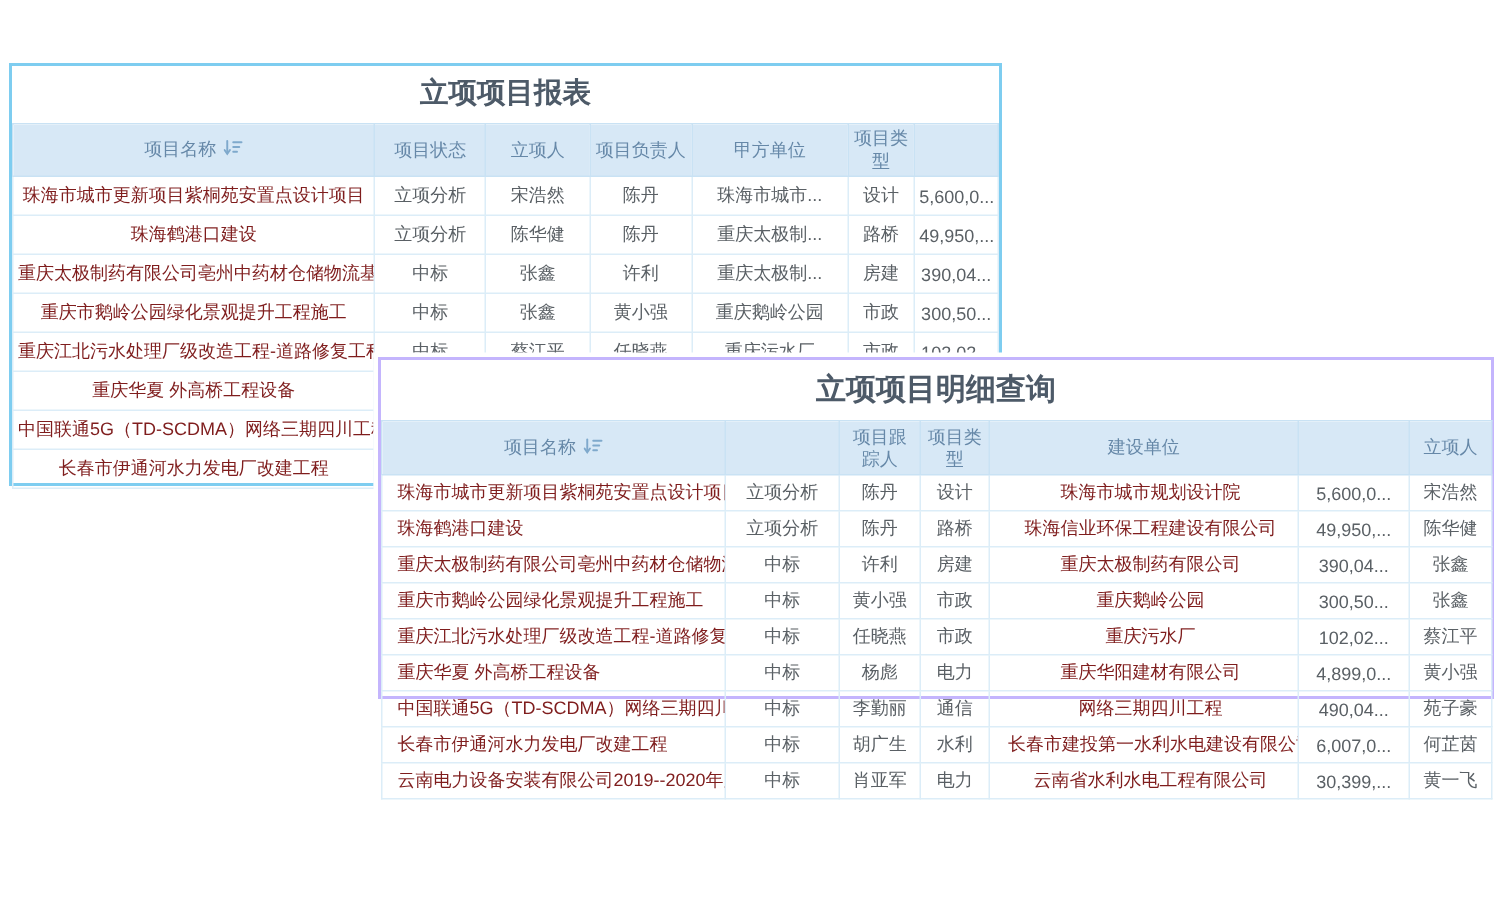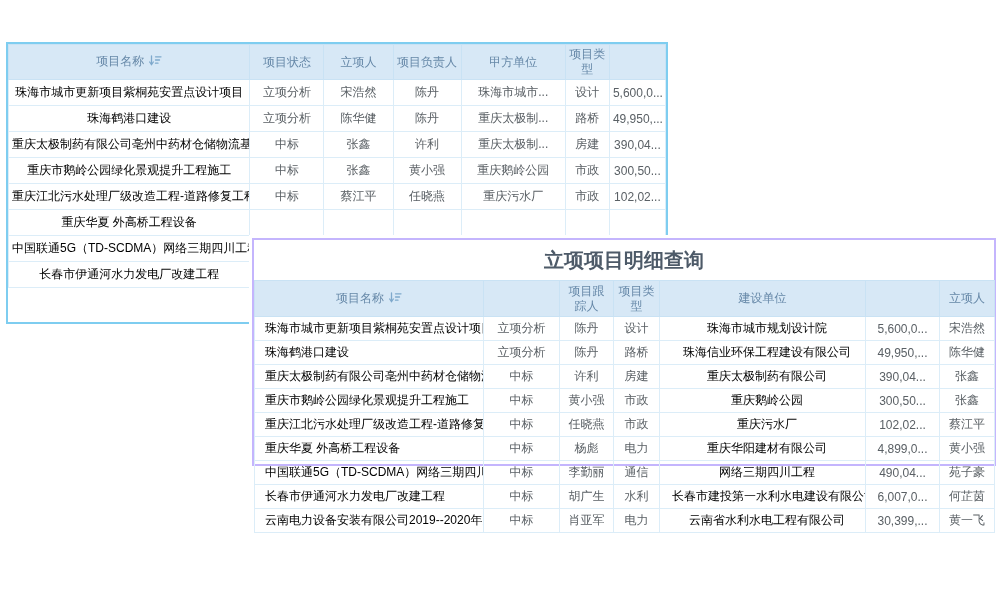--- a/index.html
+++ b/index.html
@@ -37,38 +37,39 @@
   thead th{
     background:#d7e8f6;color:#6688a8;font-weight:normal;
     border-color:#c9e2f4;white-space:normal;line-height:15px;
     padding:2px 3px;
   }
   .panel-report thead th{height:34px;}
   .panel-detail thead th{height:36px;}
   .panel-report tbody td{height:26px;}
   .panel-detail tbody td{height:24px;}
   td{color:#5a6065;}
-  td.link{color:#000000;cursor:pointer;}
+  td.link{color:#7f1d1d;cursor:pointer;}
   .panel-detail td:first-child{text-align:left;padding-left:10px;}
   .panel-detail td:nth-child(5){text-align:center;padding-left:12px;}
   .sort-icon{display:inline-block;vertical-align:-1px;margin-left:5px;}
   
   .panel-report col.c0{width:241px}.panel-report col.c1{width:74px}
   .panel-report col.c2{width:69px}.panel-report col.c3{width:68px}
   .panel-report col.c4{width:104px}.panel-report col.c5{width:44px}
   .panel-report col.c6{width:56px}
   .panel-detail col.c0{width:229px}.panel-detail col.c1{width:76px}
   .panel-detail col.c2{width:54px}.panel-detail col.c3{width:46px}
   .panel-detail col.c4{width:206px}.panel-detail col.c5{width:74px}
   .panel-detail col.c6{width:55px}
 </style>
 </head>
 <body>
 
 <section class="panel panel-report">
+  <h1 class="panel-title">立项项目报表</h1>
   <table>
     <colgroup>
         <col class="c0">
         <col class="c1">
         <col class="c2">
         <col class="c3">
         <col class="c4">
         <col class="c5">
         <col class="c6">
       </colgroup>

